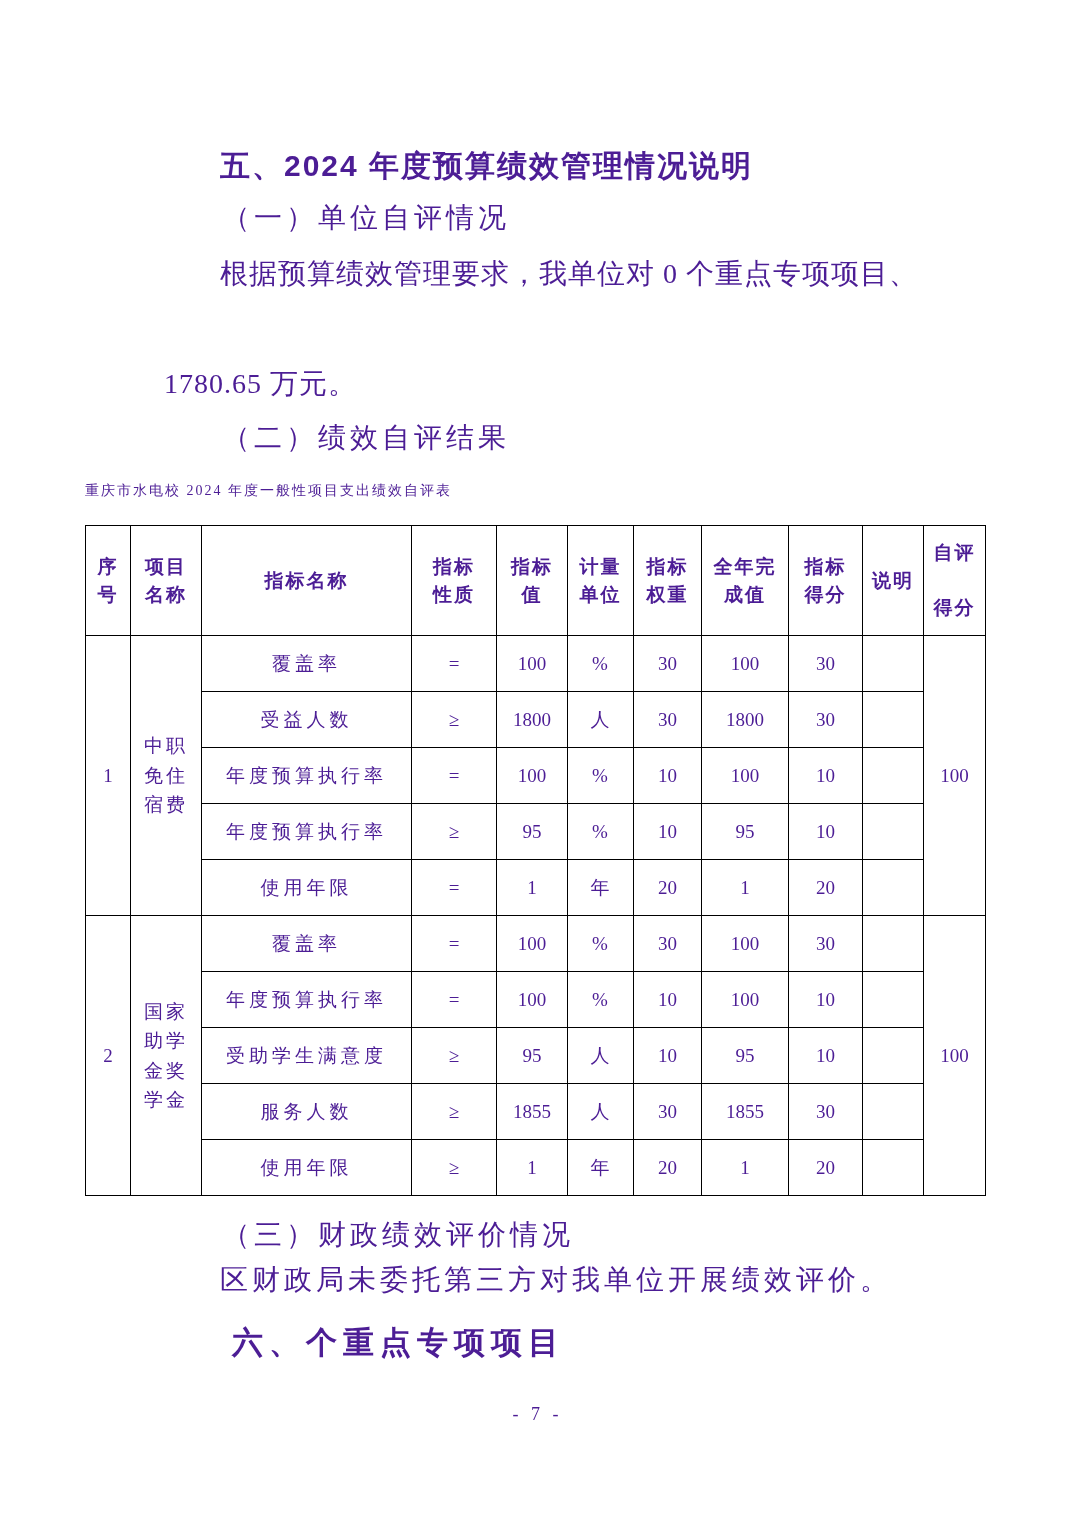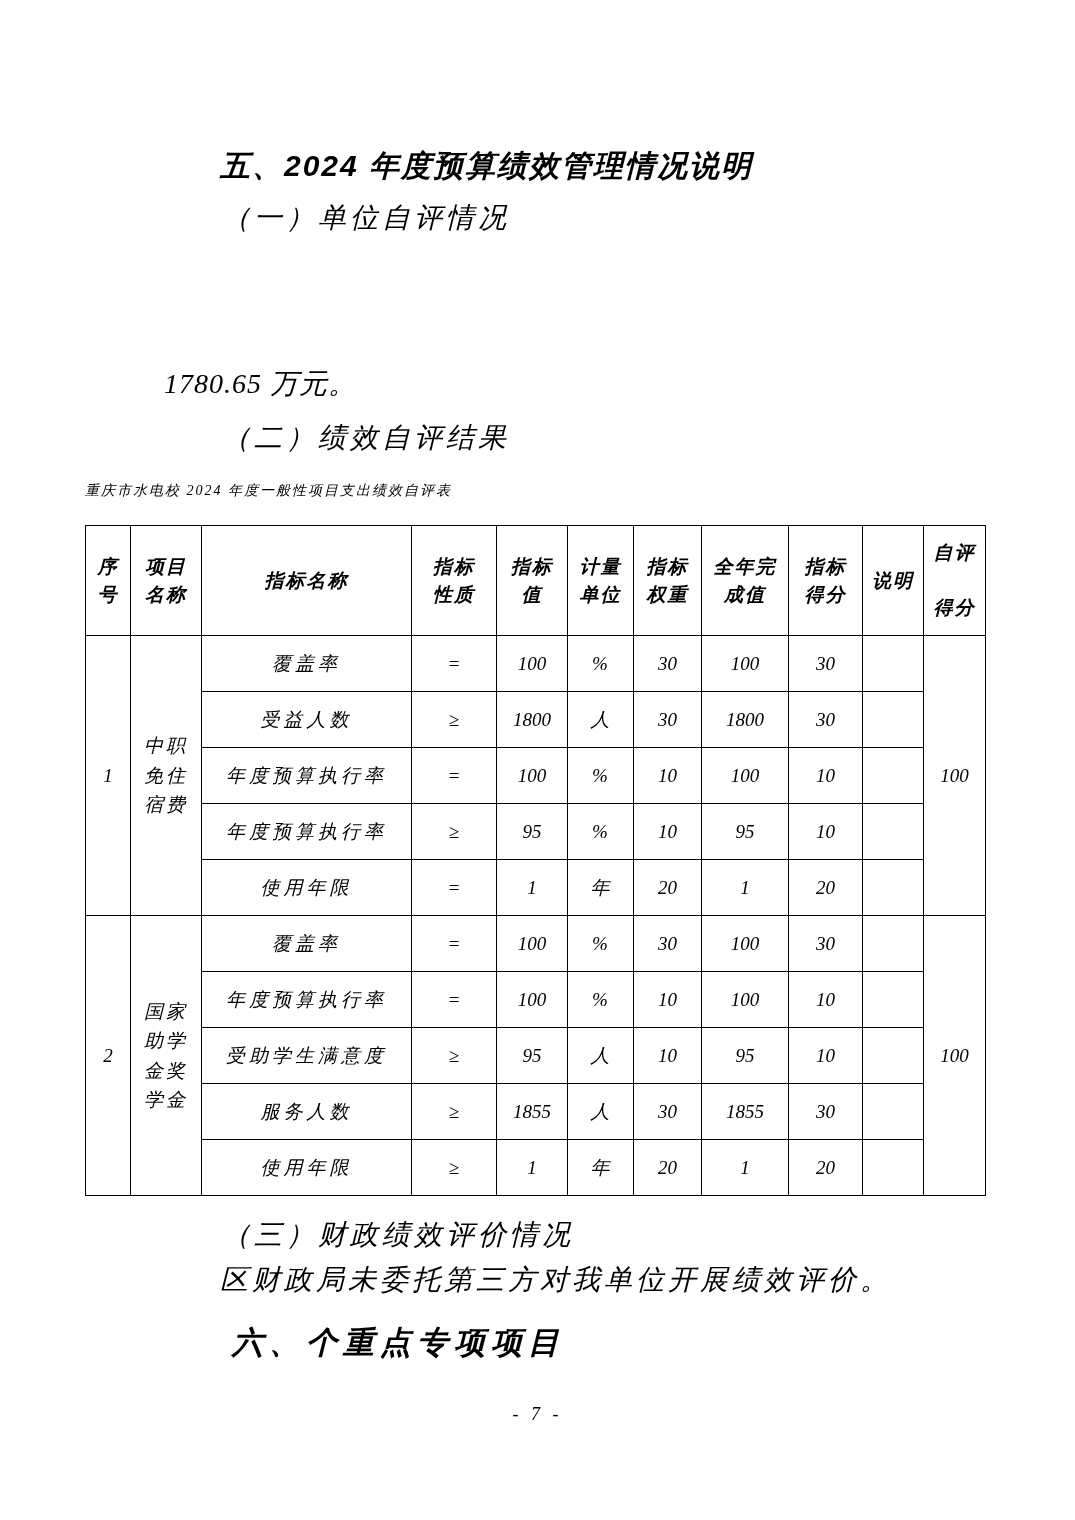--- a/index.html
+++ b/index.html
@@ -2,25 +2,24 @@
 <html><head>
 <meta charset="utf-8">
 <style>
   * { margin: 0; padding: 0; box-sizing: border-box; }
   html, body { background: #ffffff; }
   .page {
     position: relative;
     width: 1075px;
     height: 1520px;
     background: #ffffff;
-    color: #000000;
+    color: #4c1d95;
     overflow: hidden;
     margin: 0 auto;
     font-family: "Liberation Serif", serif;
-    font-style: italic;
   }
   .abs { position: absolute; }
   .heiti {
     font-family: "Liberation Sans", sans-serif;
     font-weight: bold;
   }
   .kai {
     font-family: "Liberation Serif", serif;
     letter-spacing: 4px;
   }
@@ -80,20 +79,21 @@
   }
 </style>
 </head>
 <body>
 
 <div class="page">
 
   <div class="abs heiti h5">五、2024 年度预算绩效管理情况说明</div>
   <div class="abs kai sub1">（一）单位自评情况</div>
 
+  <div class="abs song p1">根据预算绩效管理要求，我单位对 0 个重点专项项目、</div>
   <div class="abs song p3">1780.65 万元。</div>
 
   <div class="abs kai sub2">（二）绩效自评结果</div>
 
   <div class="abs song tbl-title">重庆市水电校 2024 年度一般性项目支出绩效自评表</div>
 
   <div class="abs tbl-wrap">
     <table class="perf">
       <colgroup>
         <col style="width:45px">

